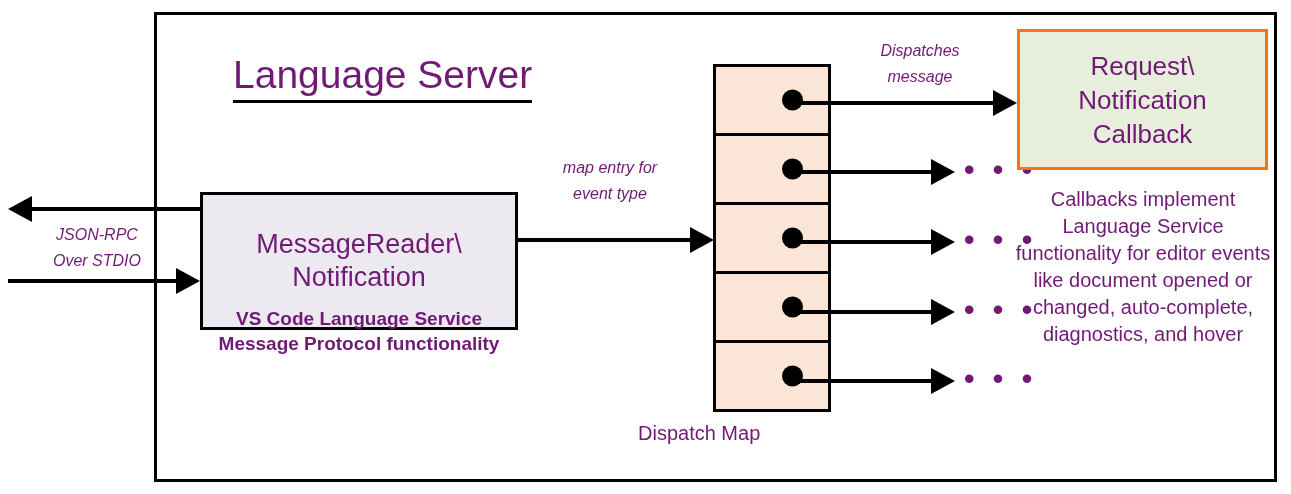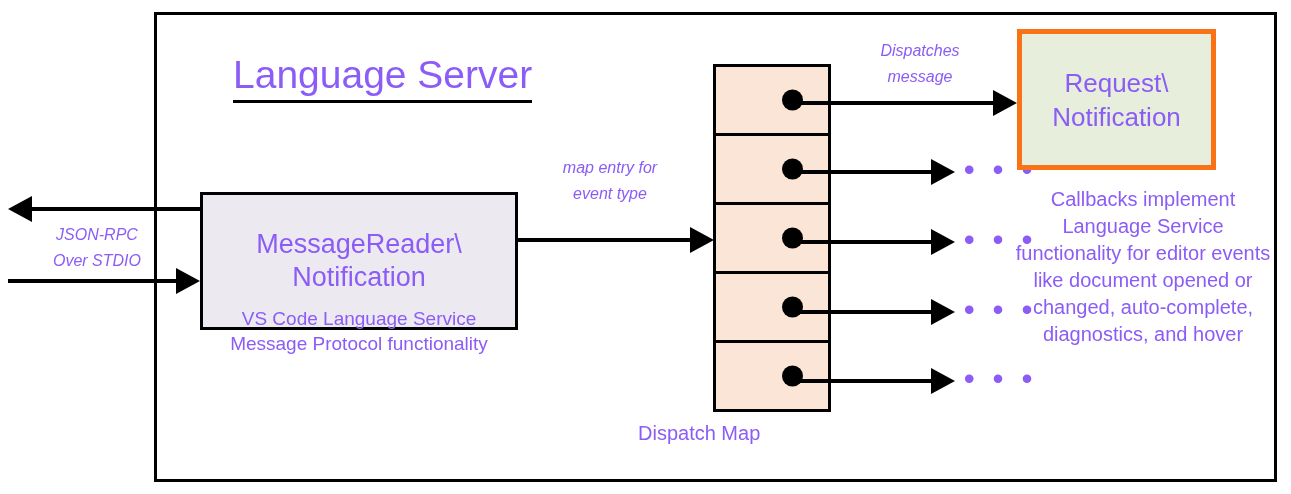--- a/index.html
+++ b/index.html
@@ -6,21 +6,21 @@
     margin: 0;
     padding: 0;
     background: #ffffff;
   }
   #stage {
     position: relative;
     width: 1291px;
     height: 494px;
     background: #ffffff;
     font-family: "Liberation Sans", sans-serif;
-    color: #8b5cf6;
+    color: #701a75;
     overflow: hidden;
   }
   .abs { position: absolute; }
 
   
   #server-frame {
     left: 154px;
     top: 12px;
     width: 1123px;
     height: 470px;
@@ -56,20 +56,21 @@
     line-height: 33px;
     text-align: center;
   }
   #messenger-caption {
     left: 200px;
     top: 306px;
     width: 318px;
     text-align: center;
     font-size: 19px;
     line-height: 25px;
+    font-weight: bold;
   }
 
   
   #dispatch-map {
     left: 713px;
     top: 64px;
     width: 118px;
     height: 348px;
     box-sizing: border-box;
     border: 3px solid #000000;
@@ -100,24 +101,24 @@
     width: 270px;
     text-align: left;
     font-size: 20px;
     line-height: 27px;
   }
 
   
   #callback-box {
     left: 1017px;
     top: 29px;
-    width: 199px;
+    width: 251px;
     height: 141px;
     background: #e8eedc;
-    border: 5px solid #f97316;
+    border: 3px solid #f97316;
     box-sizing: border-box;
     display: flex;
     flex-direction: column;
     align-items: center;
     justify-content: center;
     font-size: 26px;
     line-height: 34px;
     text-align: center;
   }
   #callback-caption {
@@ -246,16 +247,17 @@
   <div class="abs arrow-right" style="left:931px; top:299px;"></div>
   <div class="abs ellipsis" style="left:964px; top:303px;">• • •</div>
 
   <div class="abs hline" style="left:831px; top:379px; width:100px;"></div>
   <div class="abs arrow-right" style="left:931px; top:368px;"></div>
   <div class="abs ellipsis" style="left:964px; top:372px;">• • •</div>
 
   <div class="abs" id="callback-box">
     <div>Request\</div>
     <div>Notification</div>
+    <div>Callback</div>
   </div>
   <div class="abs" id="callback-caption">Callbacks implement Language Service functionality for editor events like document opened or changed, auto-complete, diagnostics, and hover</div>
 
 </div>
 
 </body></html>

